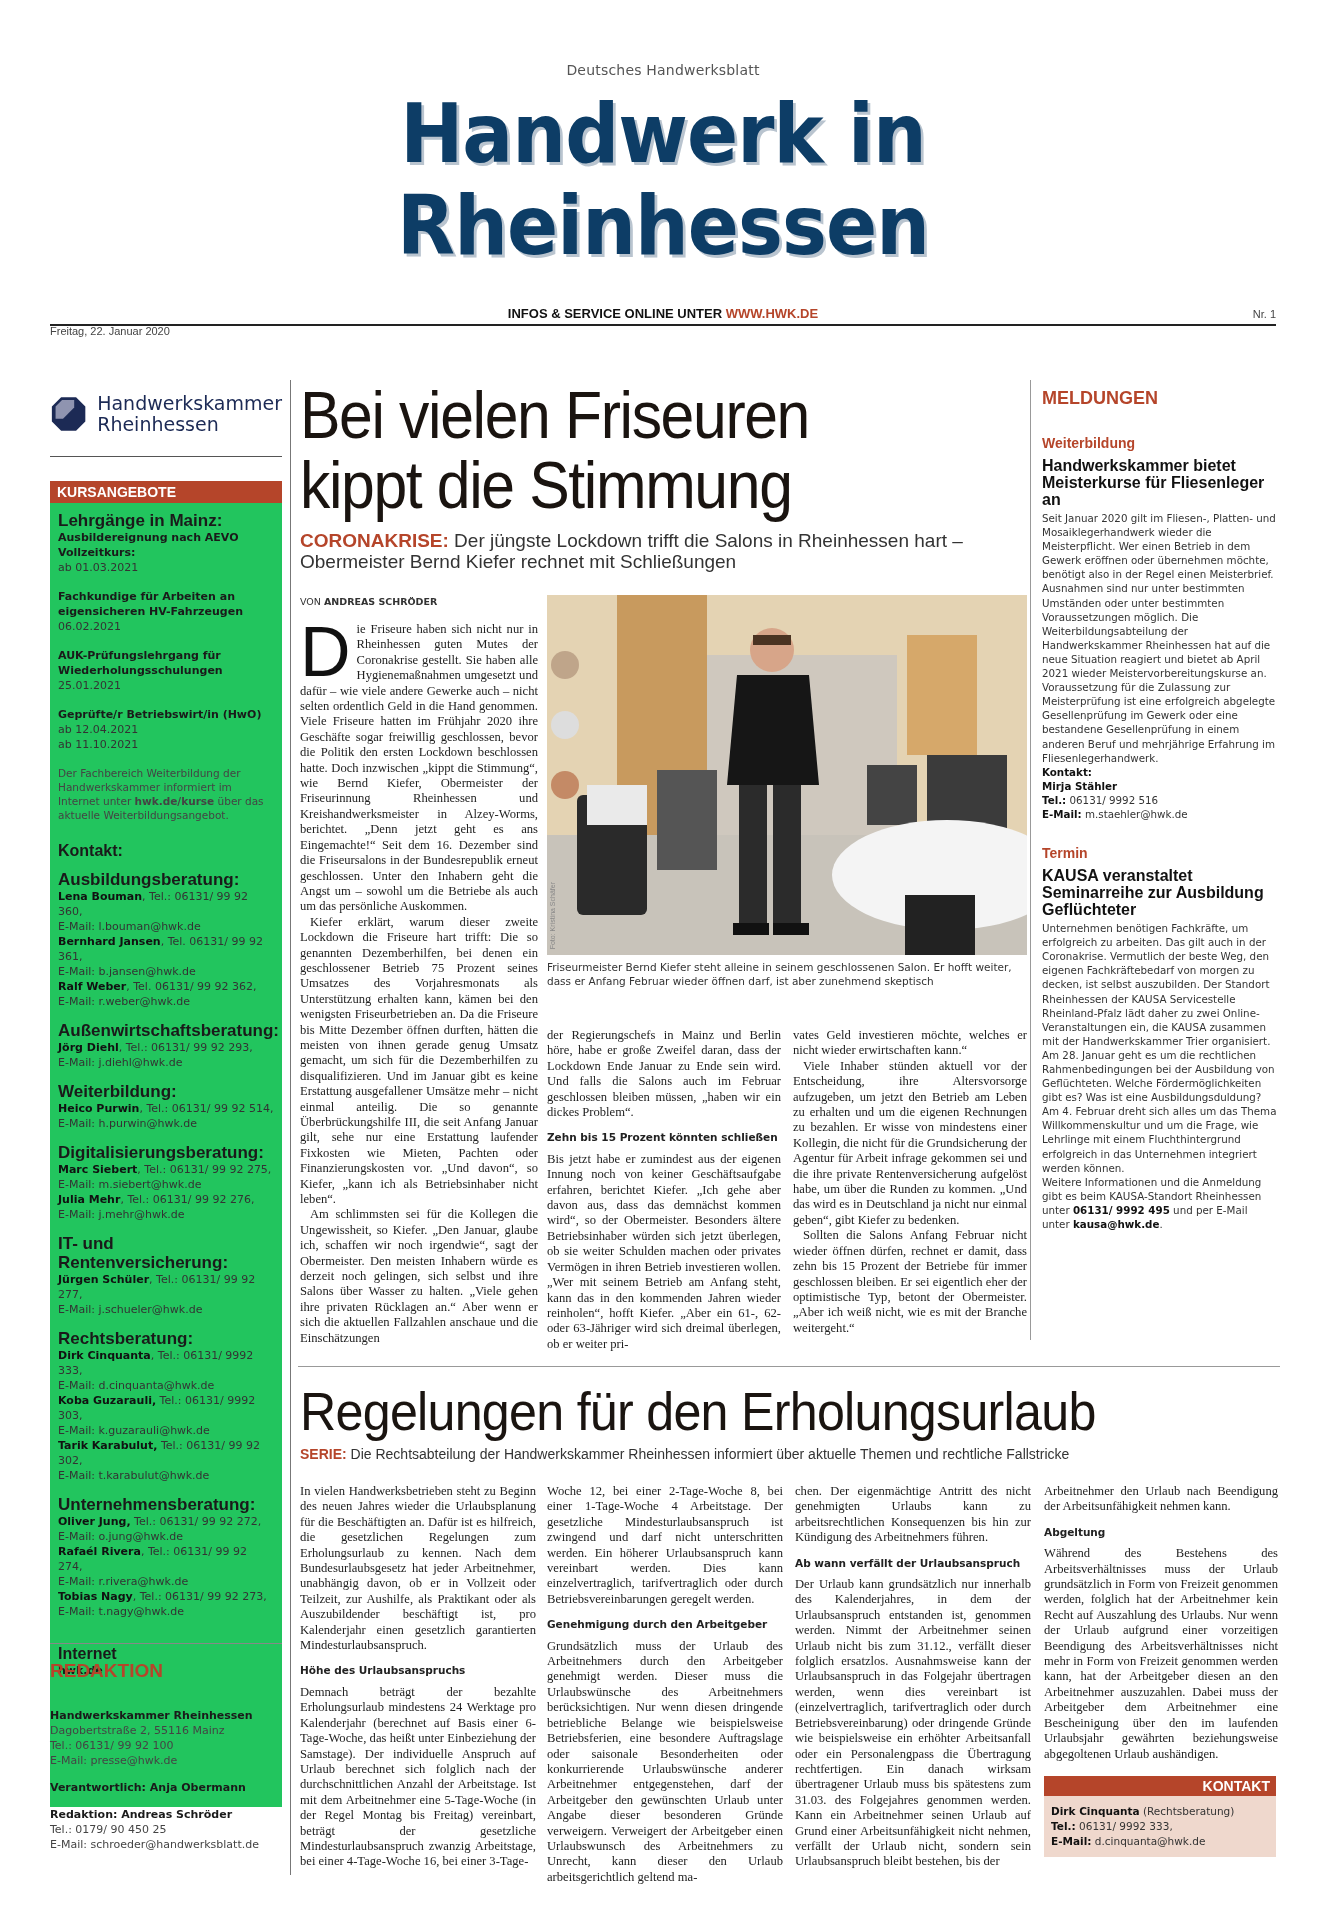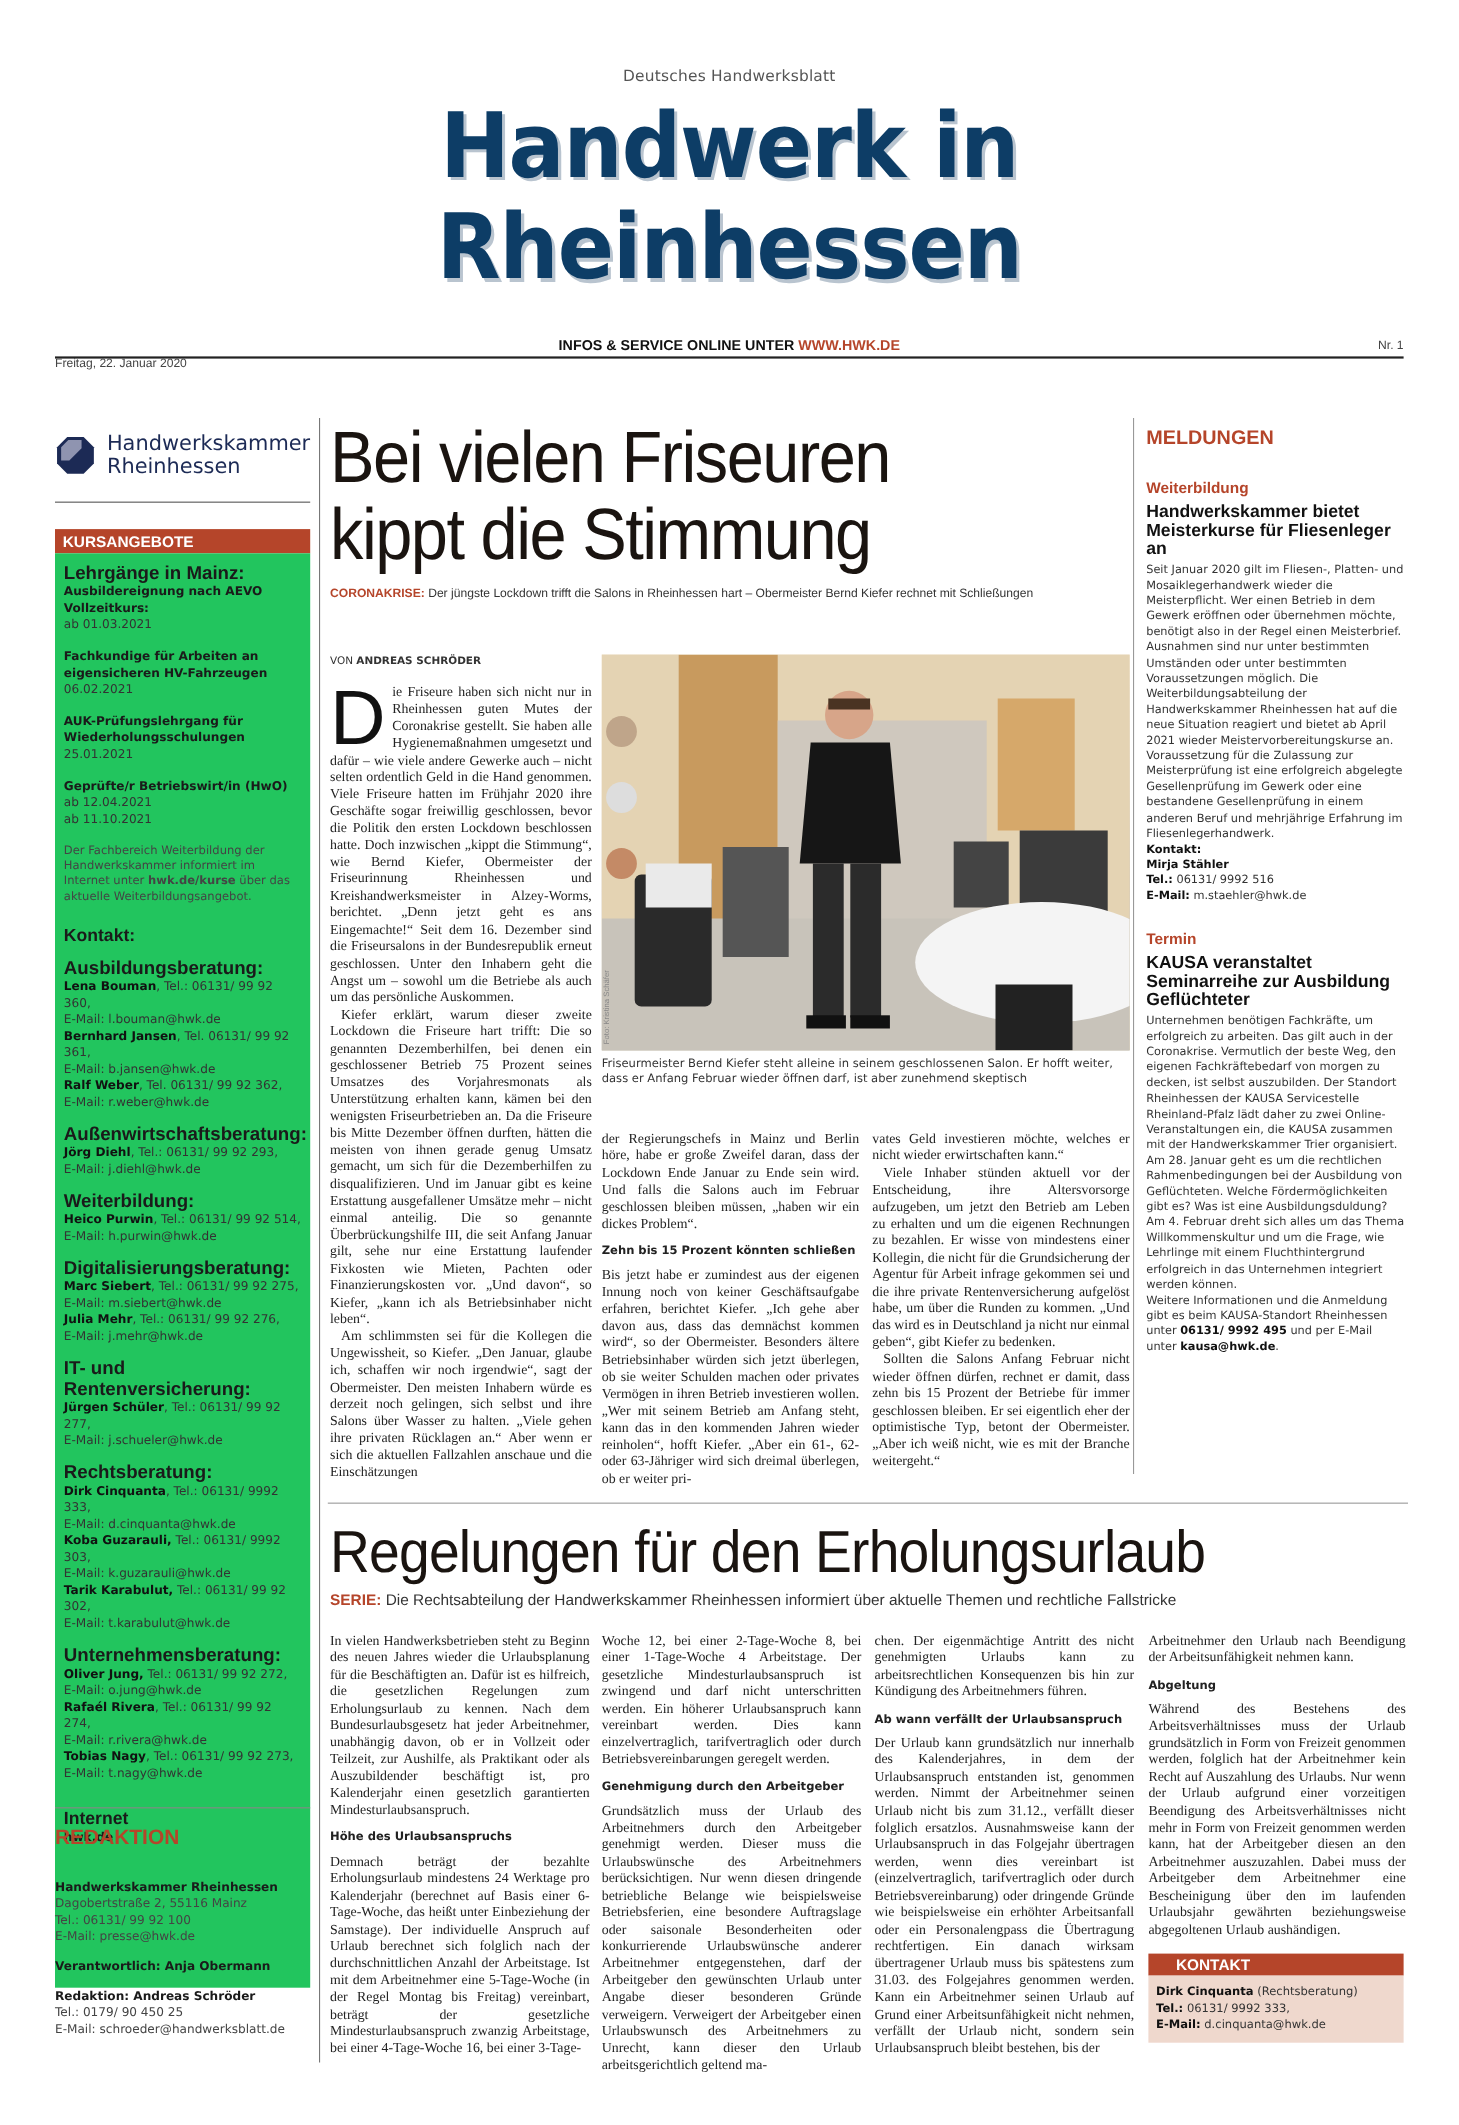--- a/index.html
+++ b/index.html
@@ -36,21 +36,21 @@
   .redaktion .b { font-size: 11px; font-weight: bold; line-height: 15px; font-family: "DejaVu Sans", sans-serif; }
   .redaktion .t { font-size: 11px; line-height: 15px; color: #444; font-family: "DejaVu Sans", sans-serif; }
   .redaktion .gap { height: 12px; }
 
   
   .vrule-l { position: absolute; left: 290px; top: 380px; height: 1495px; border-left: 1px solid #777; }
   .vrule-r { position: absolute; left: 1030px; top: 380px; height: 960px; border-left: 1px solid #999; }
 
   
   .headline { position: absolute; left: 300px; top: 380px; font-size: 66px; line-height: 70px; letter-spacing: -1.5px; color: #1a1410; font-family: "Liberation Sans", sans-serif; transform-origin: left top; transform: scaleX(0.92); }
-  .dek { position: absolute; left: 300px; top: 530px; width: 720px; font-size: 11px; line-height: 21px; color: #333; }
+  .dek { position: absolute; left: 300px; top: 530px; width: 720px; font-size: 19px; line-height: 21px; color: #333; }
   .dek .kicker, .serie .kicker { color: #b5452a; font-weight: bold; }
   .byline { position: absolute; left: 300px; top: 596px; font-size: 9.5px; color: #333; font-family: "DejaVu Sans", sans-serif; }
   .byline b { font-weight: bold; }
   .col { position: absolute; font-family: "Liberation Serif", serif; font-size: 12.6px; line-height: 15.4px; text-align: justify; hyphens: auto; color: #222; }
   .col p + p { text-indent: 10px; }
   .col .sub { font-family: "DejaVu Sans", sans-serif; font-weight: bold; font-size: 10.5px; margin: 10px 0 6px 0; text-indent: 0; }
   .dropcap { float: left; font-family: "Liberation Sans", sans-serif; font-size: 70px; line-height: 56px; margin: 2px 6px 0 0; color: #111; }
   .photo { position: absolute; left: 547px; top: 595px; width: 480px; height: 360px; background: linear-gradient(180deg, #e8d7b8 0%, #d9c7a7 35%, #c8b79a 60%, #c7c2b8 78%, #b9b4aa 100%); overflow: hidden; }
   .photo .credit { position: absolute; left: 2px; bottom: 6px; writing-mode: vertical-rl; transform: rotate(180deg); font-size: 7px; color: #888; }
   .caption { position: absolute; left: 547px; top: 960px; width: 480px; font-size: 10.5px; line-height: 14px; color: #333; font-family: "DejaVu Sans", sans-serif; }
@@ -63,21 +63,21 @@
   .right .t { font-size: 10.3px; line-height: 14.1px; color: #333; font-family: "DejaVu Sans", sans-serif; }
   .right .t b { color: #111; }
   .right .sig { float: right; font-weight: bold; color: #111; }
   .right .gap { height: 24px; }
 
   
   .hrule { position: absolute; left: 298px; top: 1366px; width: 982px; border-top: 1px solid #999; }
   .headline2 { position: absolute; left: 300px; top: 1382px; font-size: 54px; line-height: 58px; letter-spacing: -0.8px; color: #1a1410; transform-origin: left top; transform: scaleX(0.93); white-space: nowrap; }
   .serie { position: absolute; left: 300px; top: 1446px; width: 990px; font-size: 14px; color: #333; white-space: nowrap; }
   .kontakt-box { position: absolute; left: 1044px; top: 1776px; width: 232px; }
-  .kontakt-box .head { background: #b5452a; color: #fff; font-weight: bold; font-size: 14px; padding: 2px 25px; }
+  .kontakt-box .head { background: #b5452a; color: #fff; font-weight: bold; font-size: 14px; padding: 2px 6px; text-align: right; }
   .kontakt-box .body { background: #efd8cd; padding: 8px 7px; font-size: 10.5px; line-height: 15px; color: #333; font-family: "DejaVu Sans", sans-serif; }
   .kontakt-box .body b { color: #111; }
 </style>
 </head>
 <body>
 
 <div class="supertitle">Deutsches Handwerksblatt</div>
 <div class="mast">
   <div>Handwerk in</div>
   <div>Rheinhessen</div>

